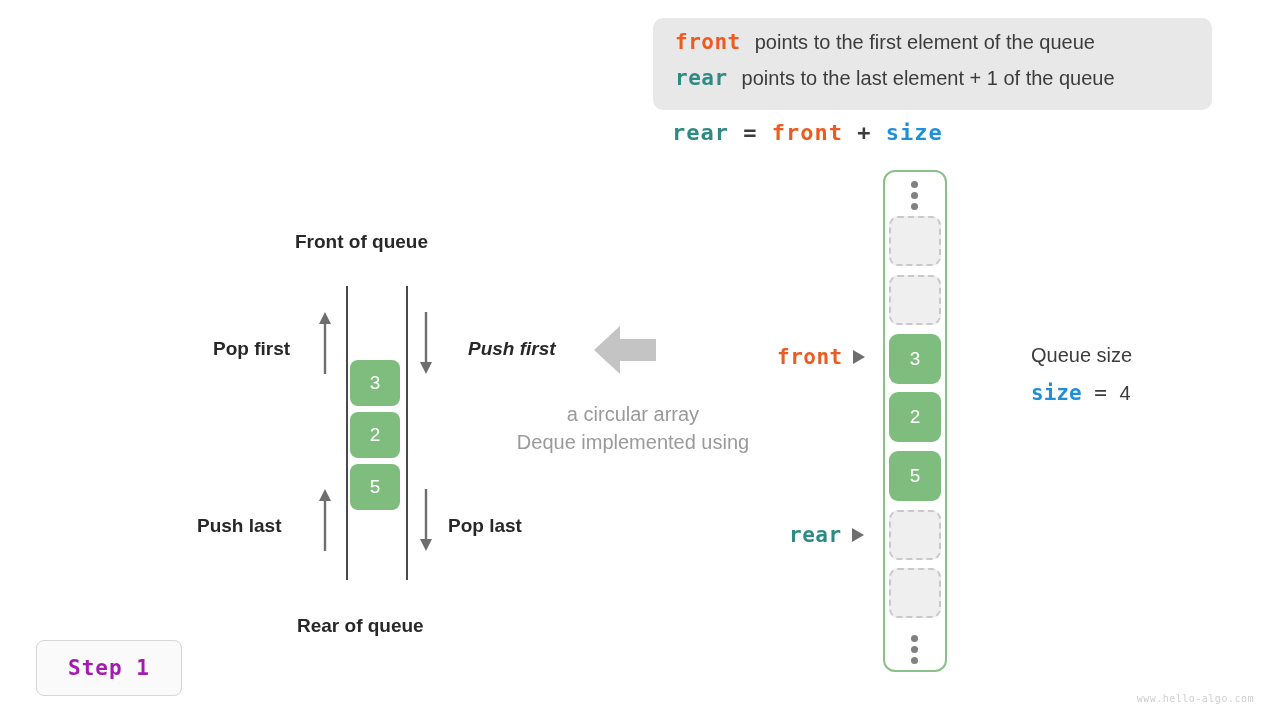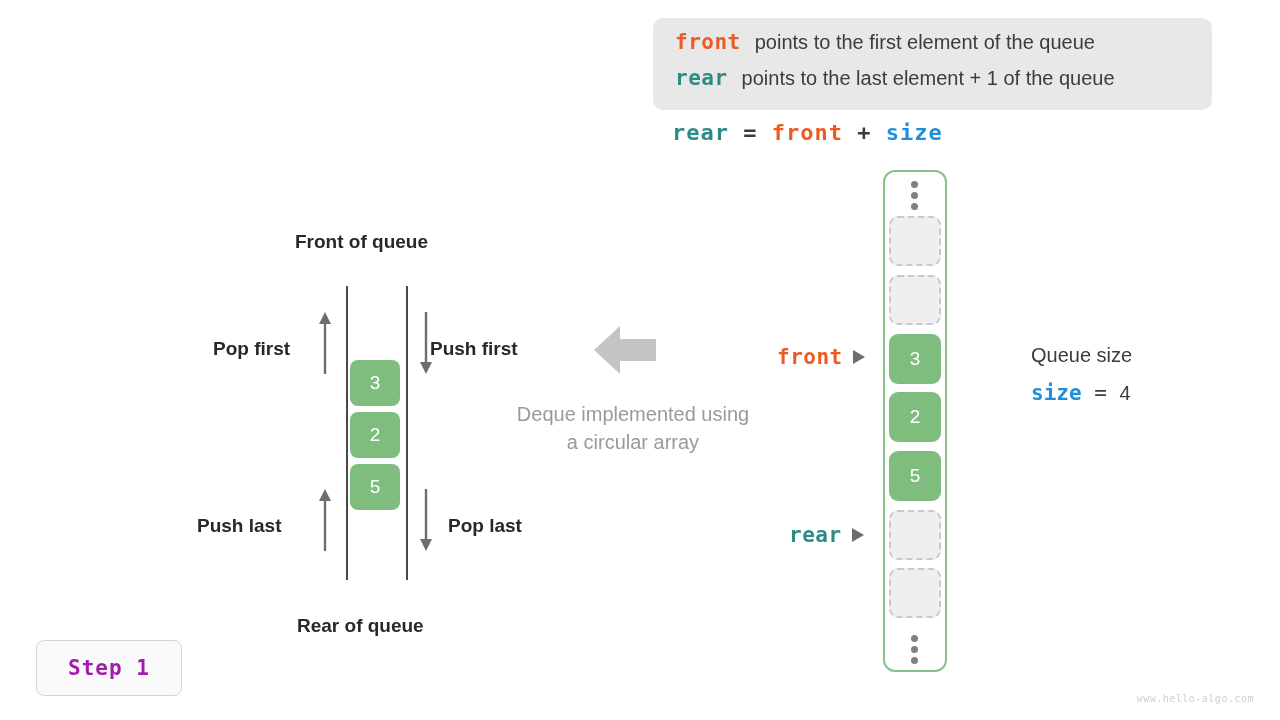--- a/index.html
+++ b/index.html
@@ -72,21 +72,21 @@
     position: absolute;
     font-family: "Liberation Sans", sans-serif;
     font-weight: bold;
     font-size: 19px;
     color: #282828;
     white-space: nowrap;
   }
   #front-of-queue { left: 295px; top: 231px; }
   #rear-of-queue  { left: 297px; top: 615px; }
   #pop-first      { left: 205px; top: 338px; margin-left: 8px; }
-  #push-first     { left: 430px; top: 338px; }
+  #push-first     { left: 468px; top: 338px; font-style: italic; }
   #push-last      { left: 197px; top: 515px; }
   #pop-last       { left: 448px; top: 515px; }
 
   .vline {
     position: absolute;
     width: 1.6px;
     background: #4a4a4a;
     top: 286px;
     height: 294px;
   }
@@ -310,22 +310,22 @@
 
   <div class="deque-cell" style="top:360px;">3</div>
   <div class="deque-cell" style="top:412px;">2</div>
   <div class="deque-cell" style="top:464px;">5</div>
 
   <svg class="big-arrow" viewBox="0 0 62 50">
     <path d="M0 25 L26 1 L26 14 L62 14 L62 36 L26 36 L26 49 Z" fill="#c4c4c4"></path>
   </svg>
 
   <div class="center-note">
+    <div>a circular array</div>
     <div>Deque implemented using</div>
-    <div>a circular array</div>
   </div>
 
   <div class="array-box"></div>
 
   <div class="ellipsis" id="ellipsis-top">
     <span></span>
       <span></span>
       <span></span>
   </div>
   <div class="ellipsis" id="ellipsis-bottom">

